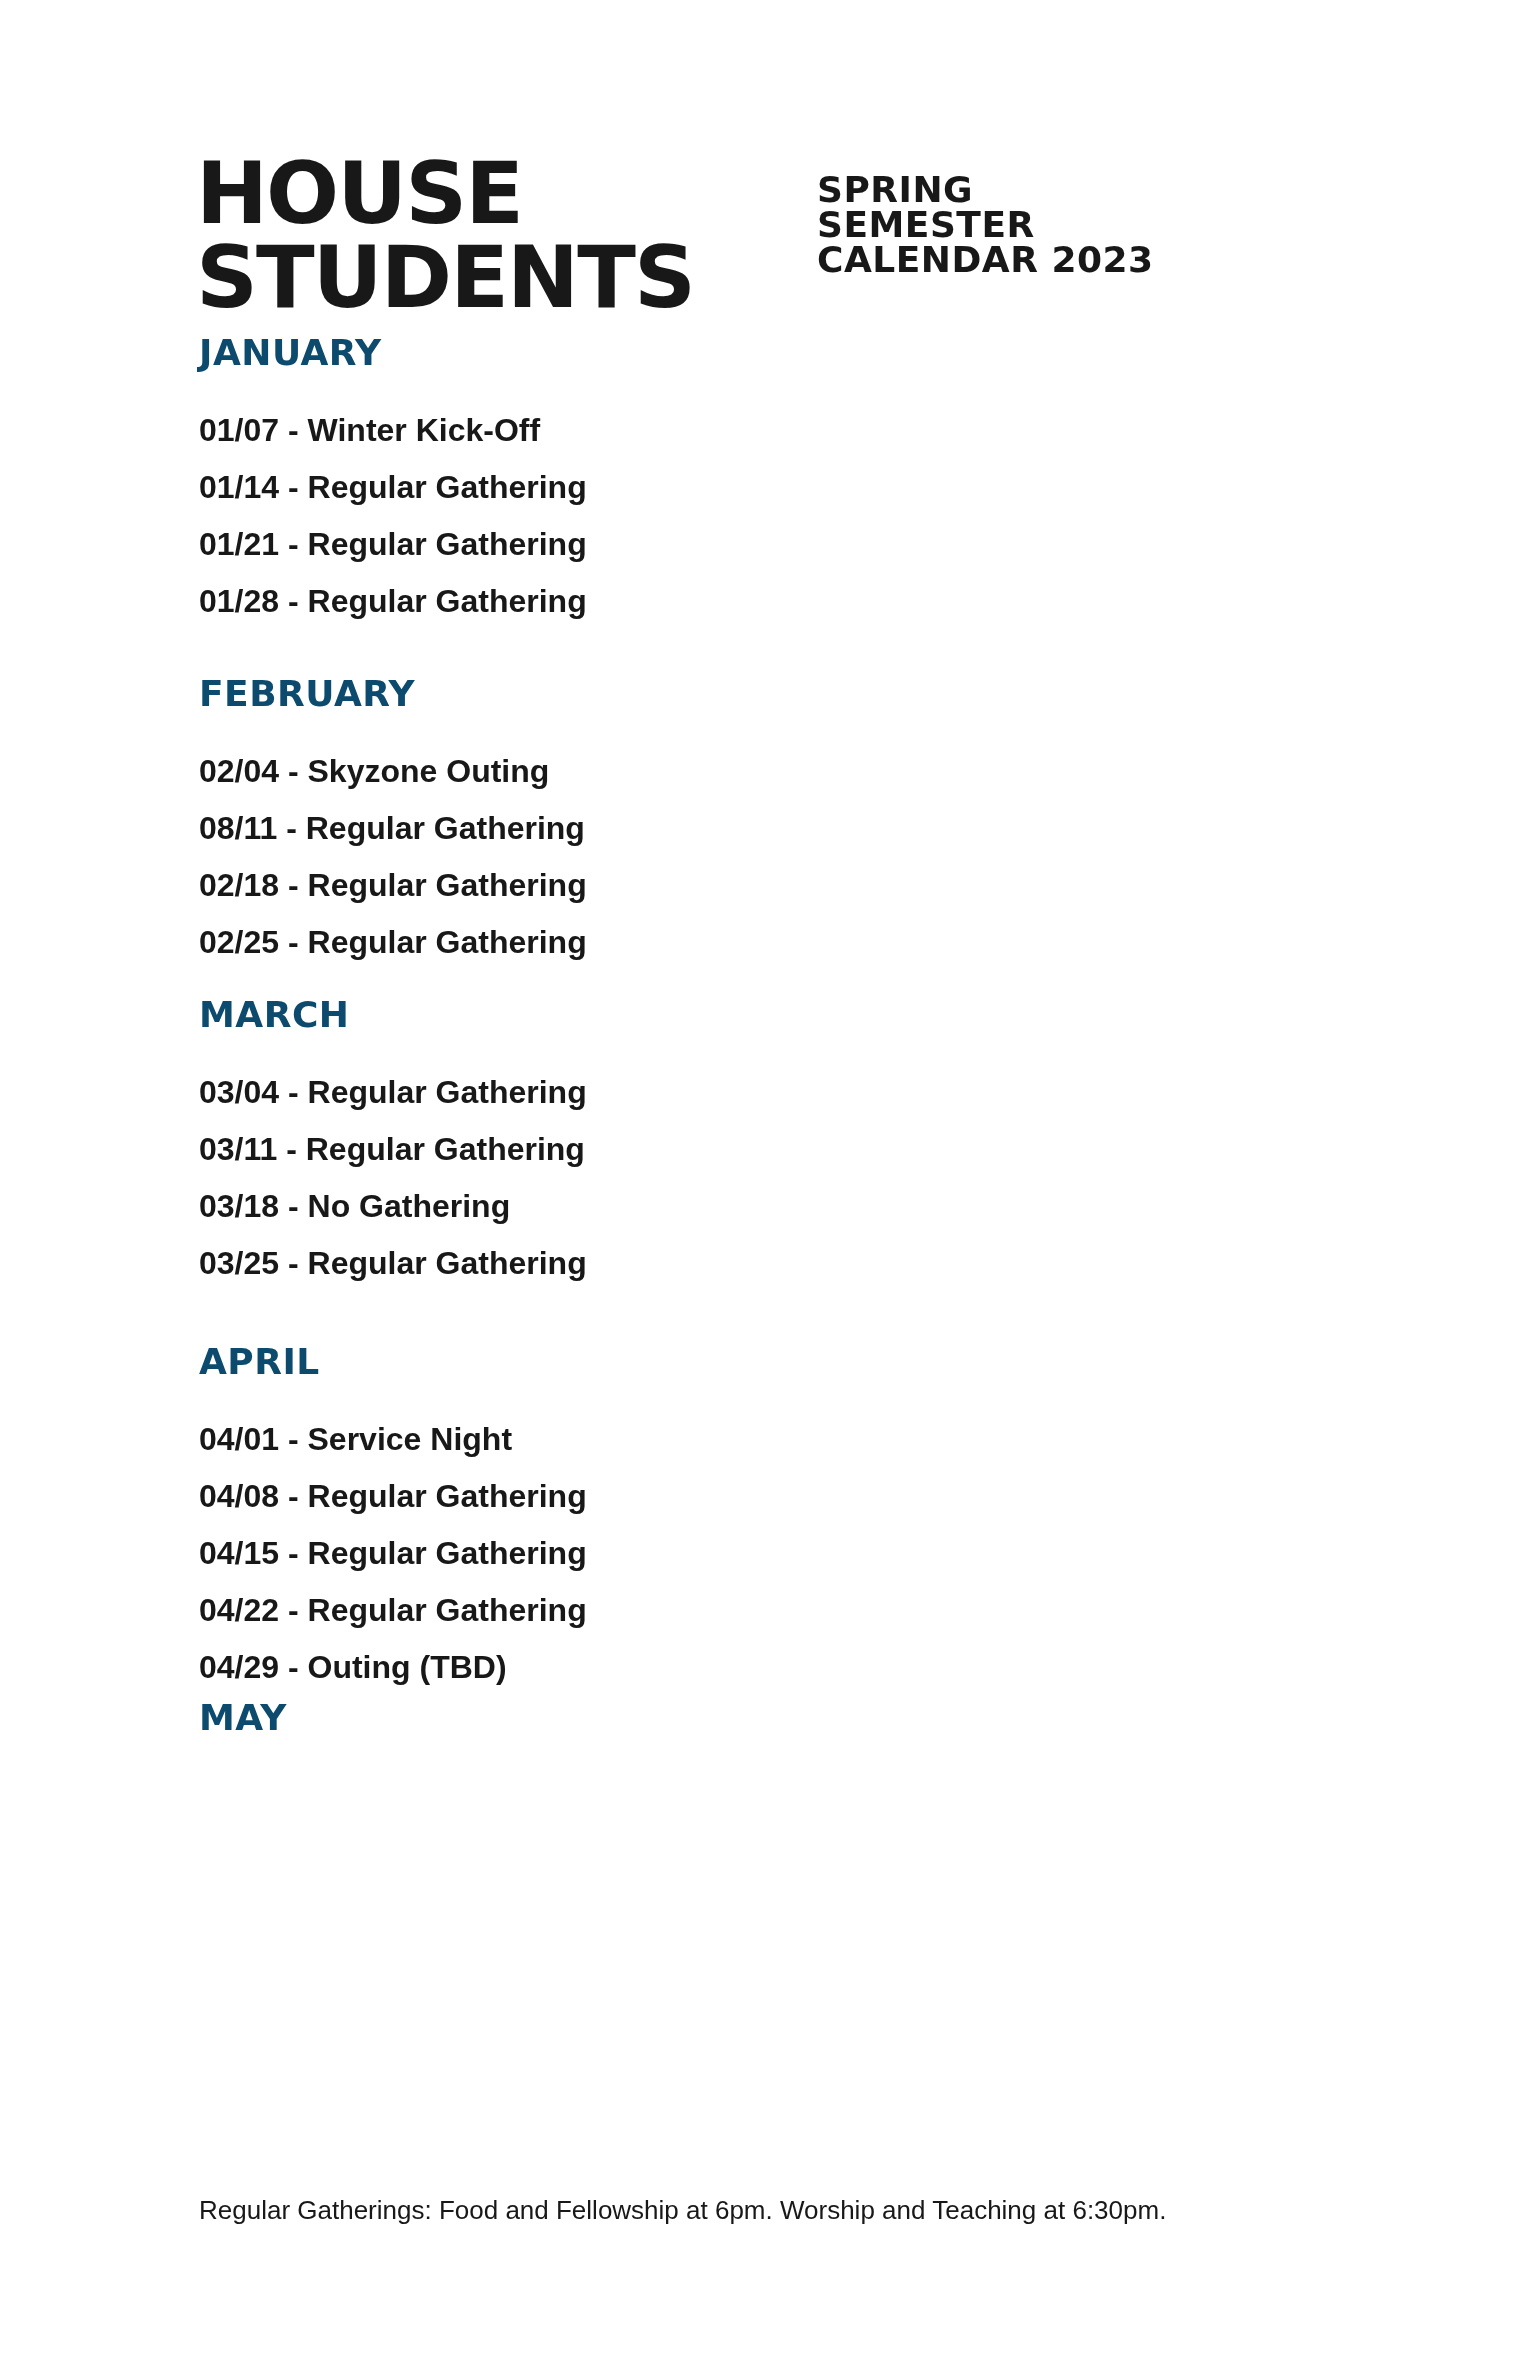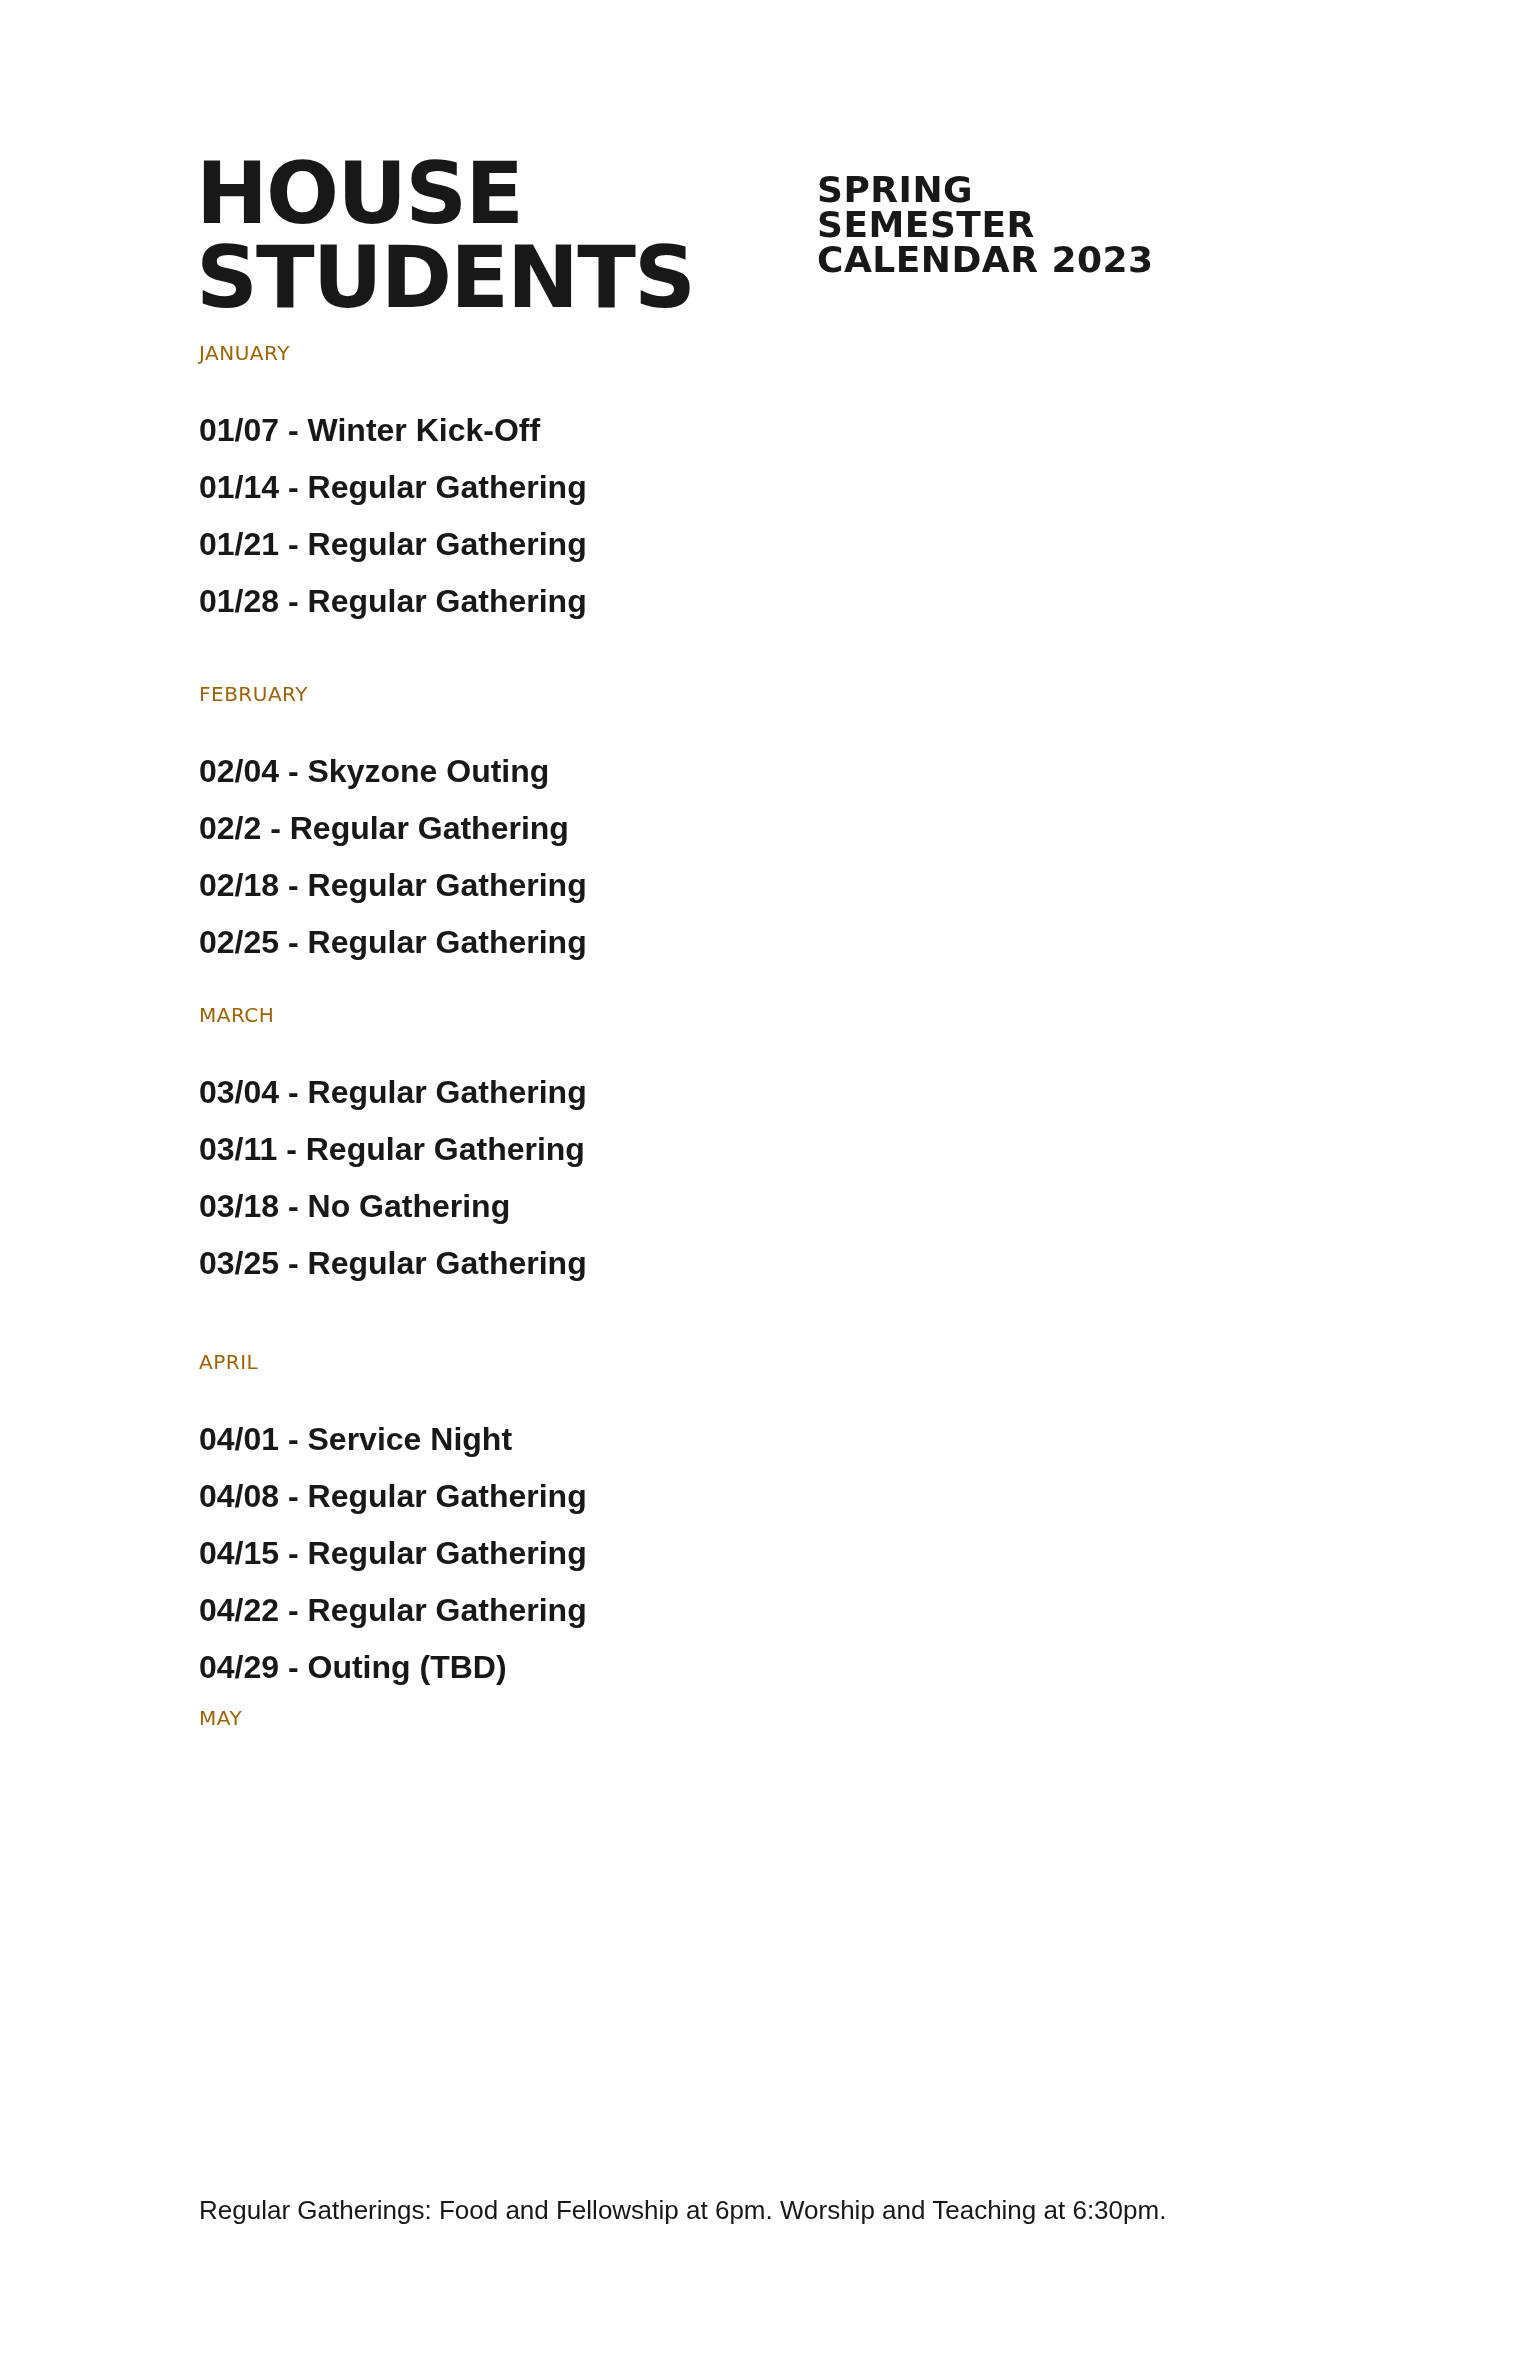--- a/index.html
+++ b/index.html
@@ -58,25 +58,25 @@
   }
   .month:nth-of-type(1) { top: 336px;  }
   .month:nth-of-type(2) { top: 677px;  }
   .month:nth-of-type(3) { top: 998px; }
   .month:nth-of-type(4) { top: 1321px; margin-top: 24px; }
   .month:nth-of-type(5) { top: 1701px; }
 
   .month h2 {
     margin: 0 0 32px 0;
     font-family: "DejaVu Sans", sans-serif;
-    font-weight: 400;
-    font-size: 20px;
+    font-weight: 700;
+    font-size: 36px;
     line-height: 34px;
     letter-spacing: 0.5px;
-    color: #a16207;
+    color: #0c4a6e;
     white-space: nowrap;
   }
   .month ul {
     list-style: none;
     margin: 0;
     padding: 0;
   }
   .month li {
     font-family: "Liberation Sans", sans-serif;
     font-weight: 700;
@@ -125,21 +125,21 @@
           <li class="bold">01/07 - Winter Kick-Off</li>
           <li>01/14 - Regular Gathering</li>
           <li>01/21 - Regular Gathering</li>
           <li>01/28 - Regular Gathering</li>
         </ul>
       </section>
       <section class="month">
         <h2>FEBRUARY</h2>
         <ul>
           <li class="bold">02/04 - Skyzone Outing</li>
-          <li>02/2 - Regular Gathering</li>
+          <li>08/11 - Regular Gathering</li>
           <li>02/18 - Regular Gathering</li>
           <li>02/25 - Regular Gathering</li>
         </ul>
       </section>
       <section class="month">
         <h2>MARCH</h2>
         <ul>
           <li>03/04 - Regular Gathering</li>
           <li>03/11 - Regular Gathering</li>
           <li>03/18 - No Gathering</li>

